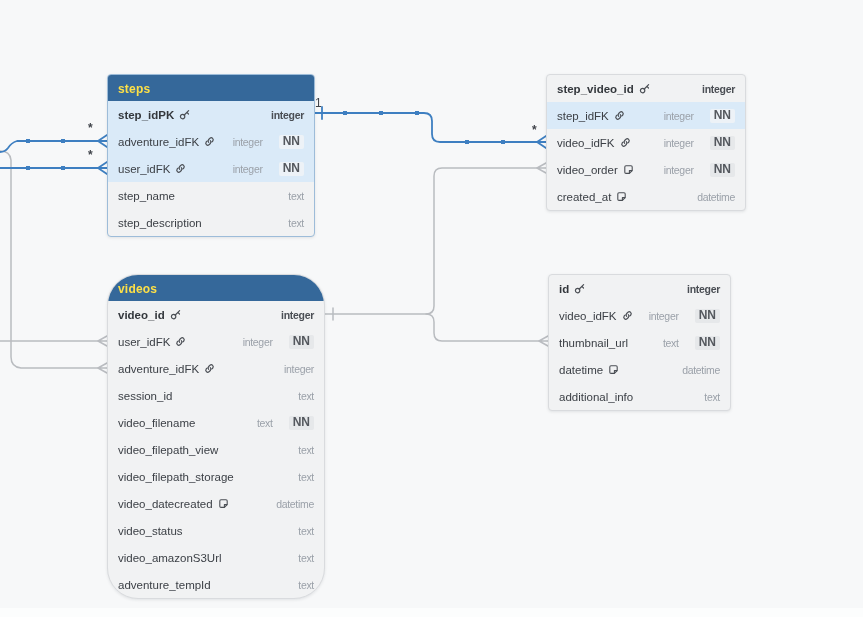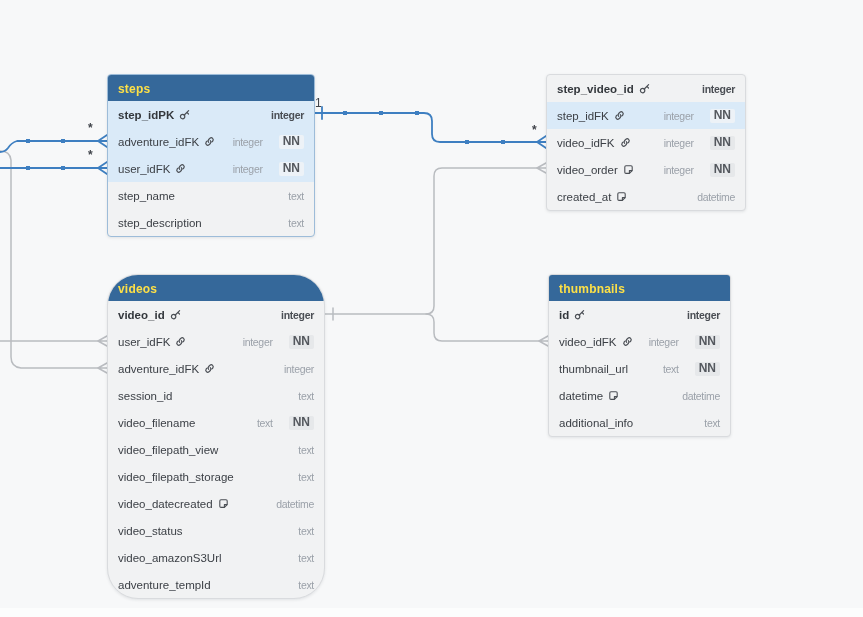--- a/index.html
+++ b/index.html
@@ -295,21 +295,20 @@
         <span class="spacer"></span>
         <span class="col-type">text</span>
       </div>
       <div class="col-row">
         <span class="col-name">adventure_tempId</span>
         <span class="spacer"></span>
         <span class="col-type">text</span>
       </div>
     </div>
     <div class="table-card" style="left: 548px; top: 274px; width: 181px;">
-      <div class="tbl-header"><span class="tbl-title">thumbnails</span></div>
       <div class="col-row pk">
         <span class="col-name">id</span>
         <span class="col-icon">
           <svg width="11" height="11" viewBox="0 0 11 11" fill="none" stroke="#4b4f55" stroke-width="1.2" stroke-linecap="round">
             <circle cx="3.6" cy="7.6" r="2.2"></circle>
             <path d="M5.3 6 L9.6 1.7 M7.9 3.4 l1.6 1.6"></path>
           </svg>
         </span>
         <span class="spacer"></span>
         <span class="col-type">integer</span>

